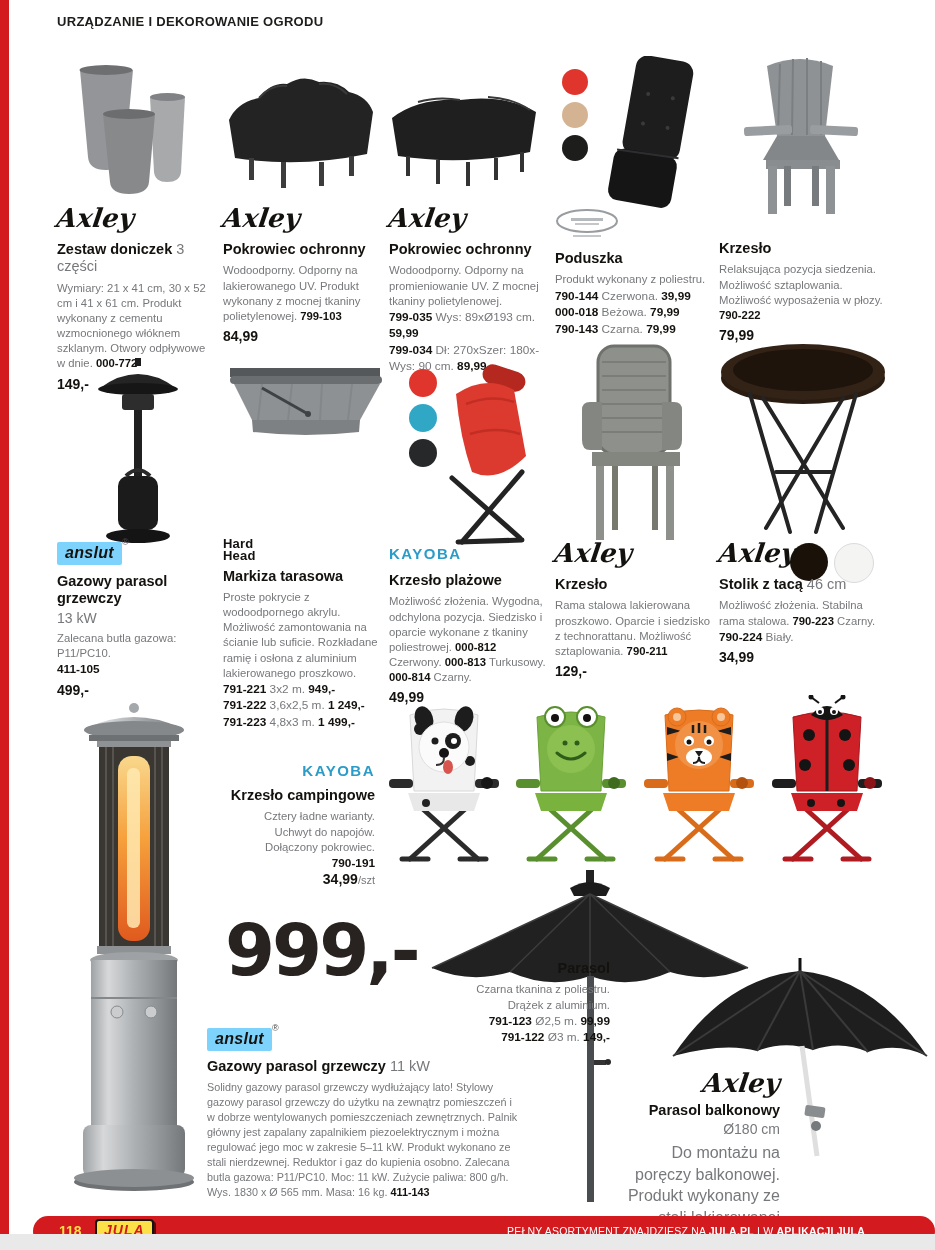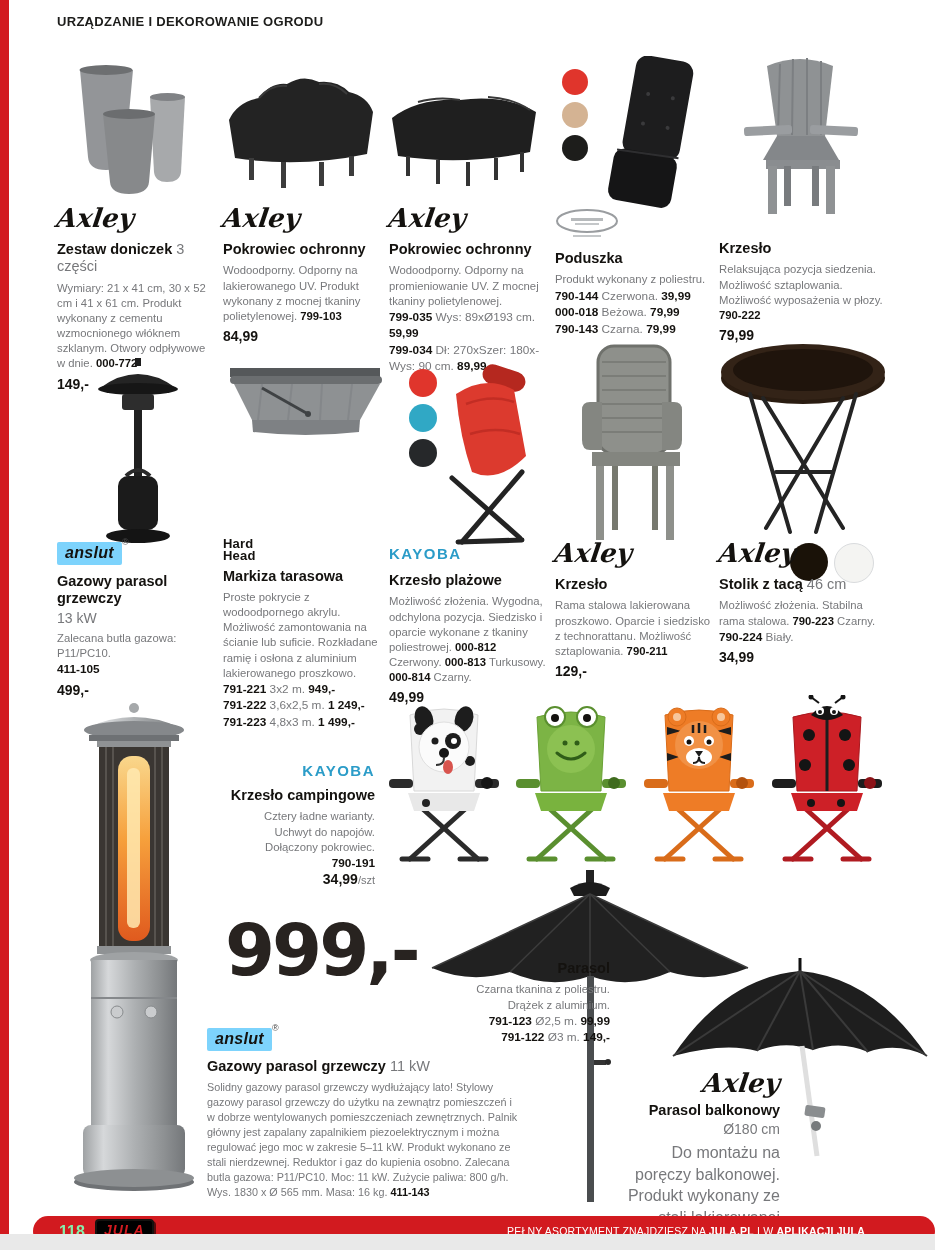--- a/index.html
+++ b/index.html
@@ -21,22 +21,22 @@
   .sku{font-weight:bold;color:#14120f;}
   .price{font-size:14px;font-weight:bold;color:#14120f;margin-top:4px;}
   .vline{font-size:11.8px;line-height:1.4;color:#77787b;}
   .vline b{color:#14120f;}
   .dot{position:absolute;border-radius:50%;}
   .bigprice{font-size:72px;font-weight:900;letter-spacing:-3px;color:#282320;
             font-family:"DejaVu Sans",sans-serif;}
   .rt{text-align:right;}
   .left-strip{left:0;top:0;width:9px;height:1250px;background:#d21a1f;}
   .footer-bar{background:#d21a1f;border-radius:15px;}
-  .pagenum{position:absolute;left:26px;top:7px;font-size:16px;font-weight:bold;color:#86efac;}
-  .jula-logo{position:absolute;left:62px;top:3px;background:#000000;border:2px solid #14120f;
+  .pagenum{position:absolute;left:26px;top:7px;font-size:14px;font-weight:bold;color:#fde047;}
+  .jula-logo{position:absolute;left:62px;top:3px;background:#fde047;border:2px solid #14120f;
              border-radius:4px;padding:0 7px 1px;box-shadow:2px 2px 0 rgba(0,0,0,.6);}
   .jula-text{color:#d21a1f;font-weight:900;font-style:italic;font-size:14px;letter-spacing:1px;}
   .footer-text{position:absolute;right:70px;top:9px;font-size:10.5px;color:#fff;letter-spacing:.2px;}
   .footer-text b{font-weight:bold;}
   sup{line-height:0;}
 </style>
 </head>
 <body>
 
 <div class="page">

